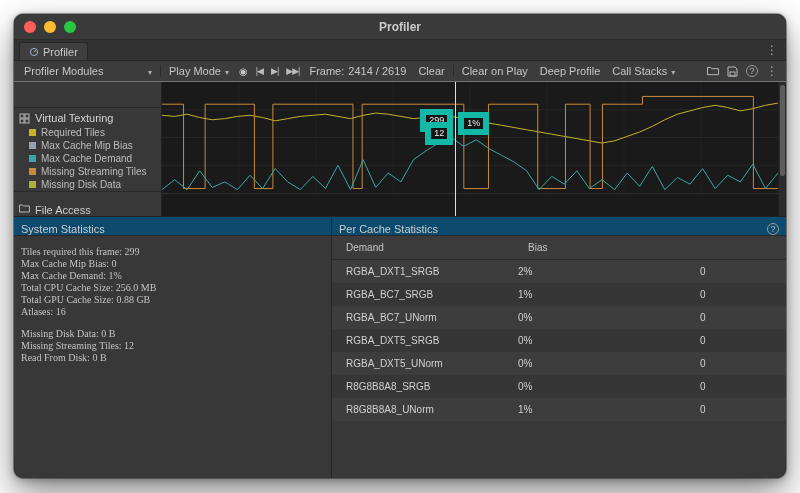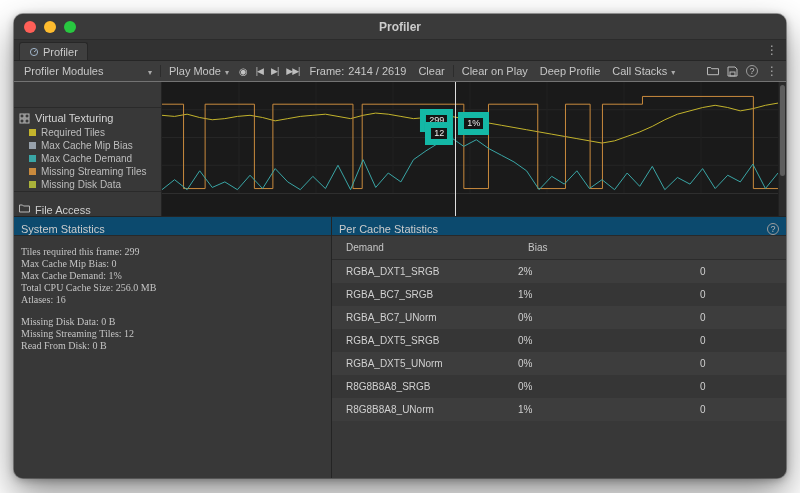--- a/index.html
+++ b/index.html
@@ -225,20 +225,21 @@
   <div class="stats-region">
     <div class="left-col">
       <div class="sec-header">
         <span>System Statistics</span>
       </div>
       <div class="stat-lines">
           <div class="stat-line">Tiles required this frame: 299</div>
           <div class="stat-line">Max Cache Mip Bias: 0</div>
           <div class="stat-line">Max Cache Demand: 1%</div>
           <div class="stat-line">Total CPU Cache Size: 256.0 MB</div>
+          <div class="stat-line">Total GPU Cache Size: 0.88 GB</div>
           <div class="stat-line">Atlases: 16</div>
         </div>
       <div class="stat-lines">
           <div class="stat-line">Missing Disk Data: 0 B</div>
           <div class="stat-line">Missing Streaming Tiles: 12</div>
           <div class="stat-line">Read From Disk: 0 B</div>
         </div>
     </div>
 
     <div class="right-col">

